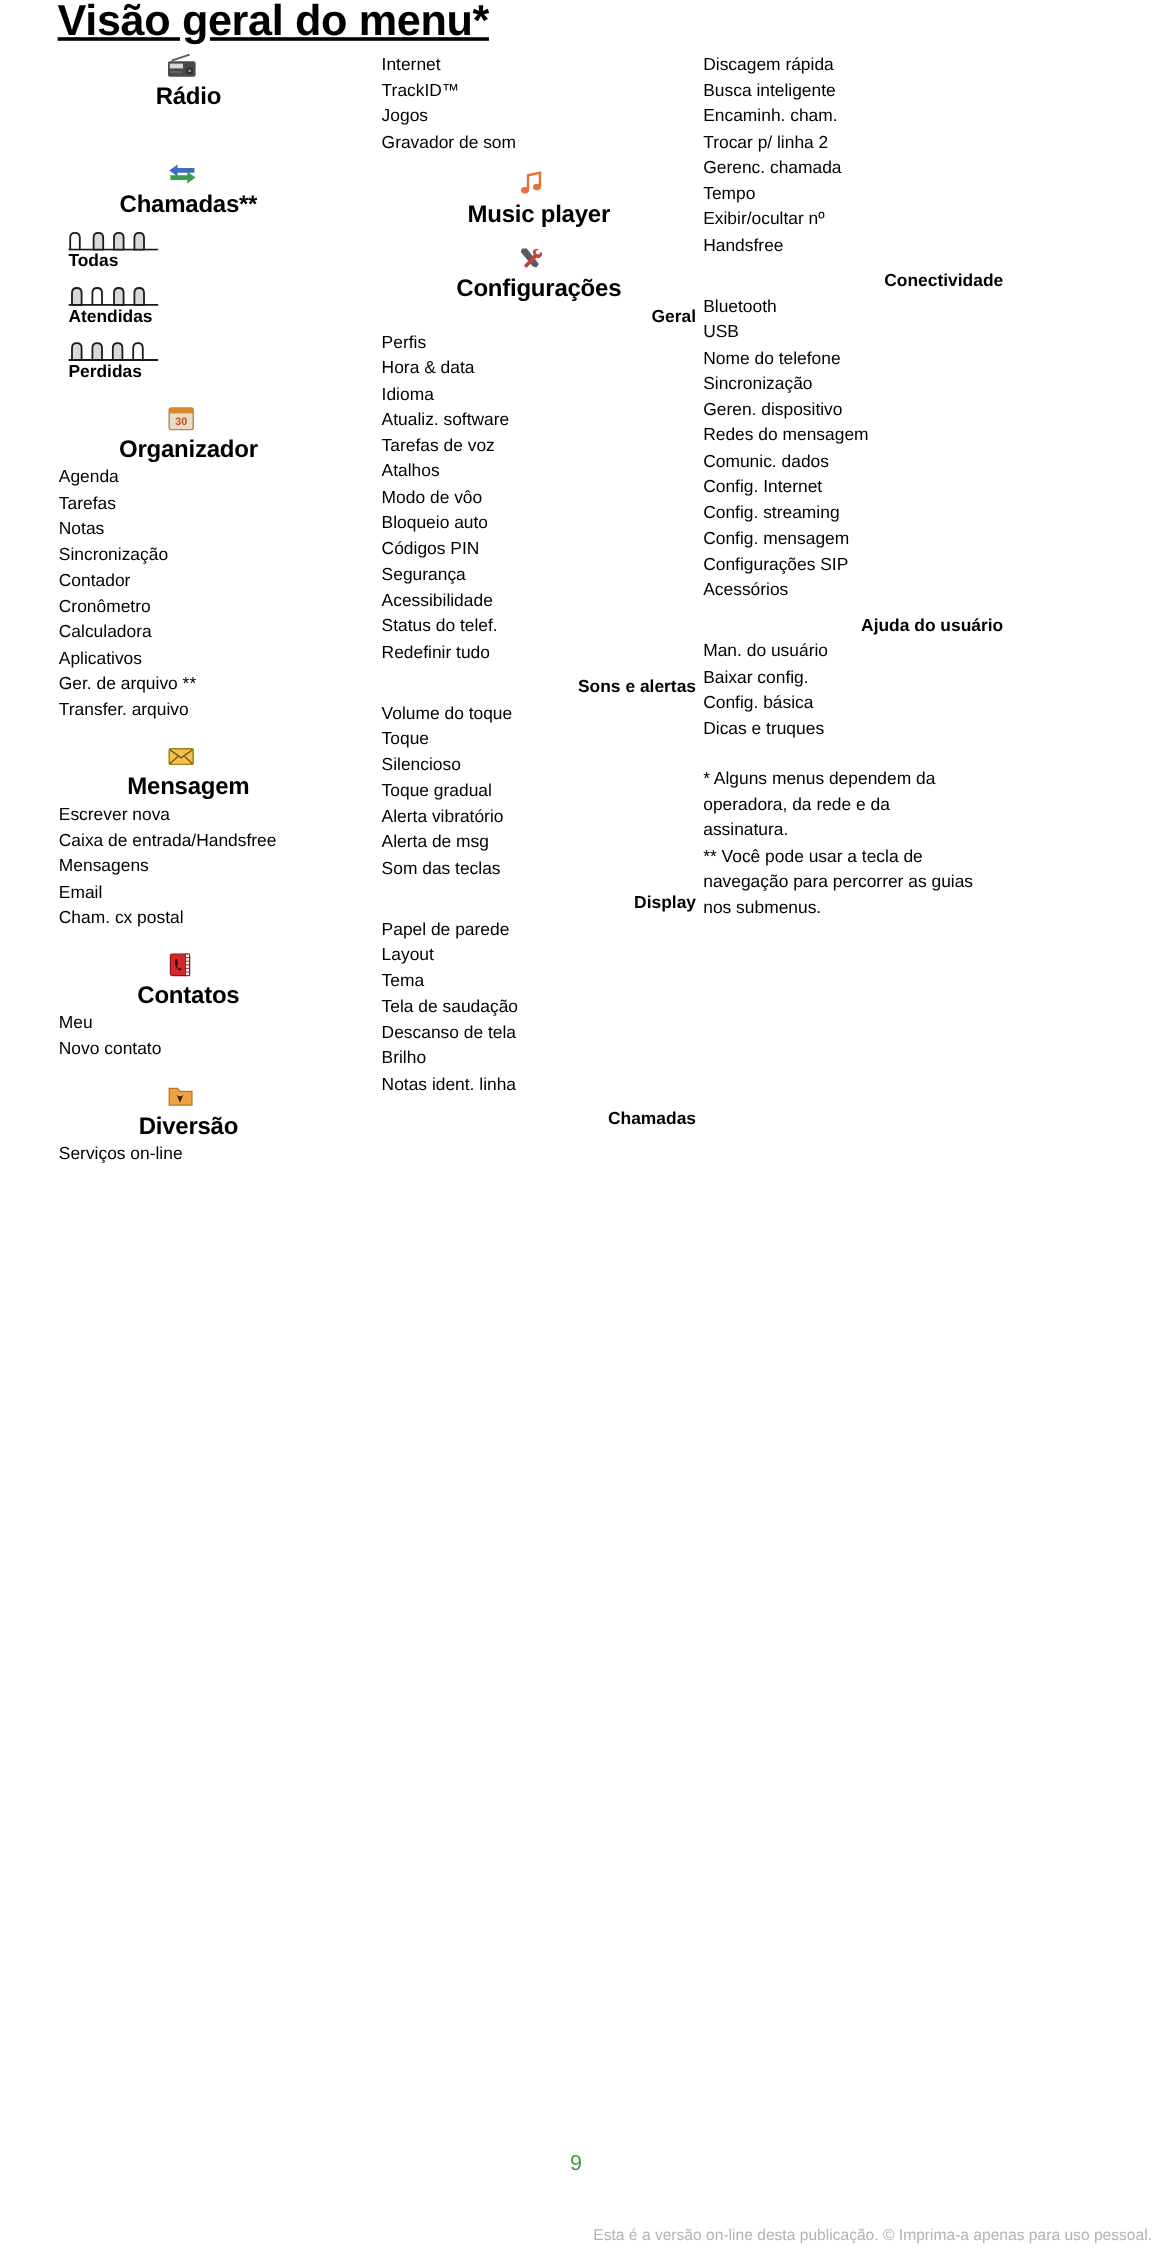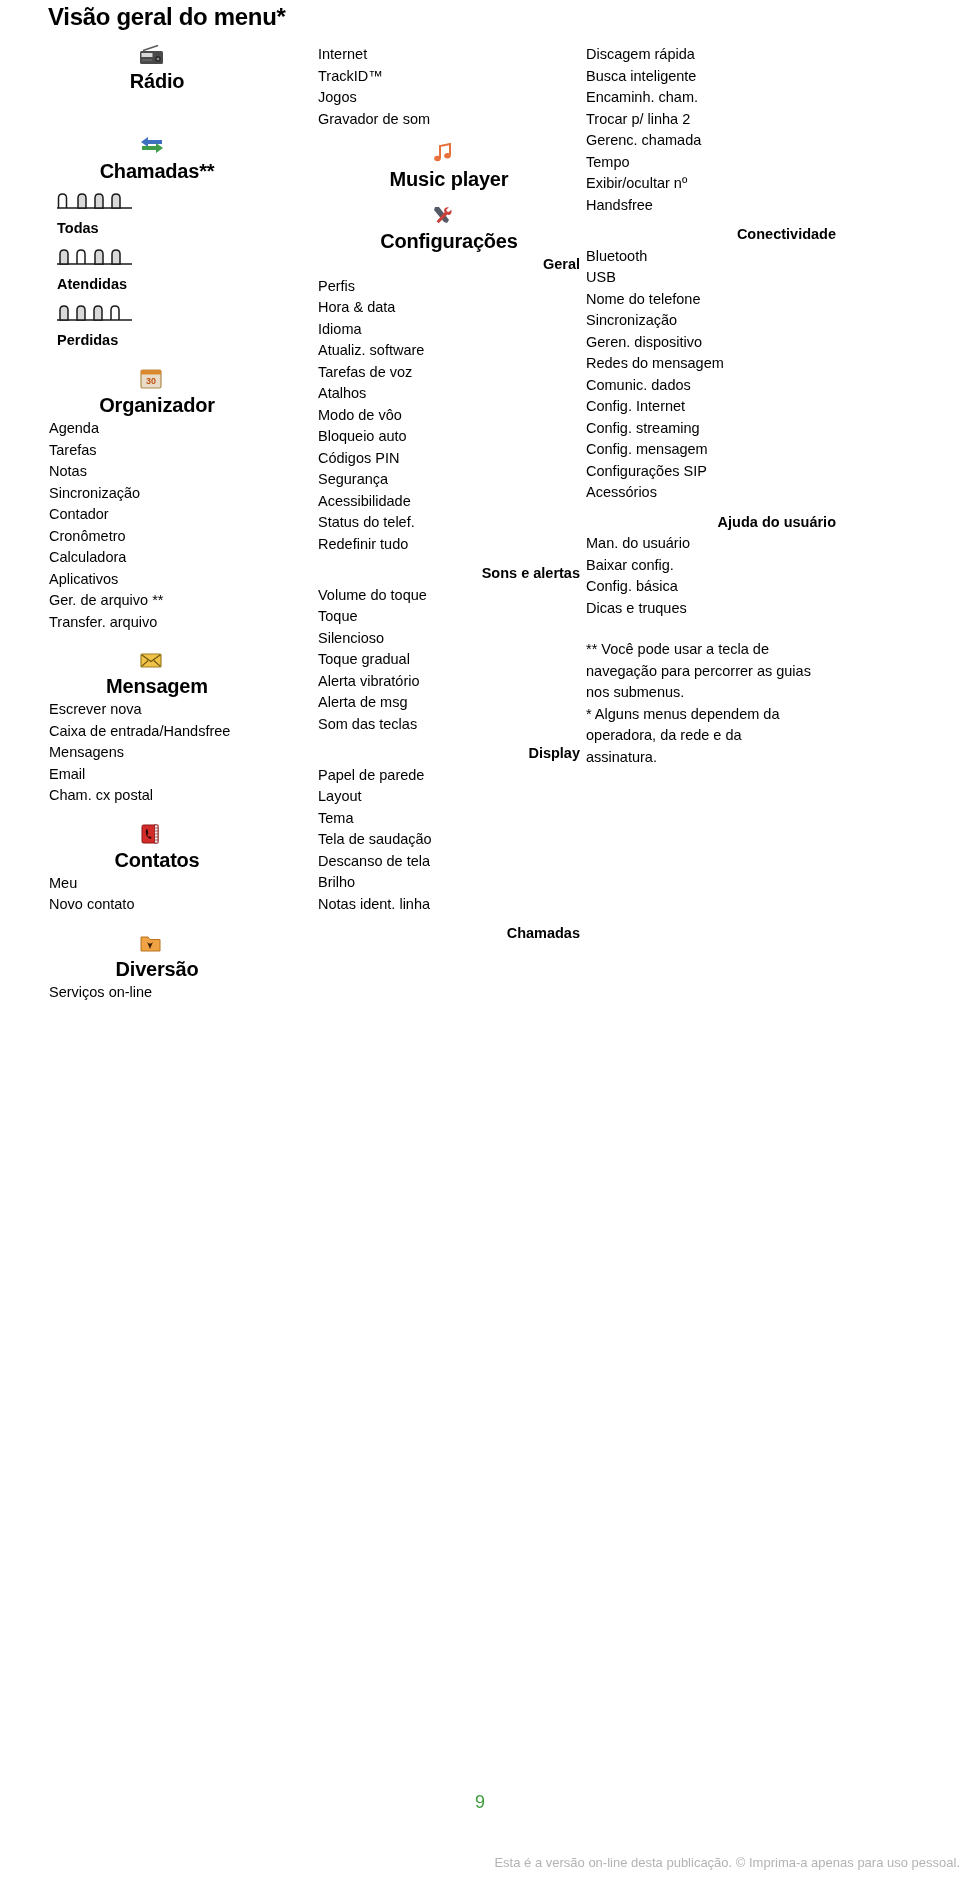--- a/index.html
+++ b/index.html
@@ -12,25 +12,26 @@
     position: relative;
     font-family: "Liberation Sans", sans-serif;
     color: #000000;
     overflow: hidden;
   }
 
   
   .page-title {
     position: absolute;
     left: 48px; top: 0px;
-    font-size: 24px;
+    font-size: 36px;
     font-weight: bold;
     letter-spacing: -0.3px;
     line-height: 34px;
     white-space: nowrap;
+    text-decoration: underline;
   }
 
   
   .col {
     position: absolute;
     top: 44px;
   }
   .col-1 { left: 12px;  width: 290px; }
   .col-2 { left: 318px; width: 262px; }
   .col-3 { left: 586px; width: 250px; }
@@ -73,21 +74,21 @@
   .spacer-16 { height: 16px; }
   .spacer-20 { height: 20px; }
 
   
   .taillist { padding-left: 45px; margin-top: 9px; }
   .tail-item { margin-bottom: 11px; }
   .tail-label {
     font-size: 14.5px;
     font-weight: bold;
     line-height: 18px;
-    margin-top: 10px;
+    margin-top: 0;
   }
   .tabs-svg { display:block; }
 
   
   .footnote {
     font-size: 14.5px;
     line-height: 21.5px;
     color: #000;
     max-width: 225px;
   }
@@ -371,18 +372,18 @@
   <div class="spacer-8"></div>
 
   <div class="sub bold">Ajuda do usuário</div>
   <div class="sub">Man. do usuário</div>
   <div class="sub">Baixar config.</div>
   <div class="sub">Config. básica</div>
   <div class="sub">Dicas e truques</div>
 
   <div class="spacer-20"></div>
 
+  <div class="footnote">* Alguns menus dependem da operadora, da rede e da assinatura.</div>
   <div class="footnote">** Você pode usar a tecla de navegação para percorrer as guias nos submenus.</div>
-  <div class="footnote">* Alguns menus dependem da operadora, da rede e da assinatura.</div>
 </div>
 
 <div class="page-number">9</div>
 <div class="legal">Esta é a versão on-line desta publicação. © Imprima-a apenas para uso pessoal.</div>
 
 </body></html>

